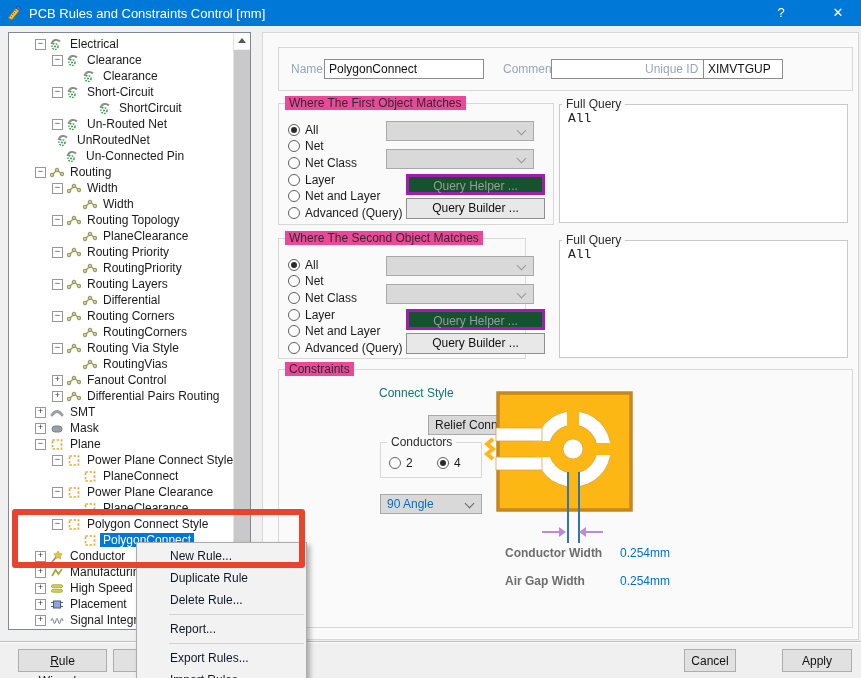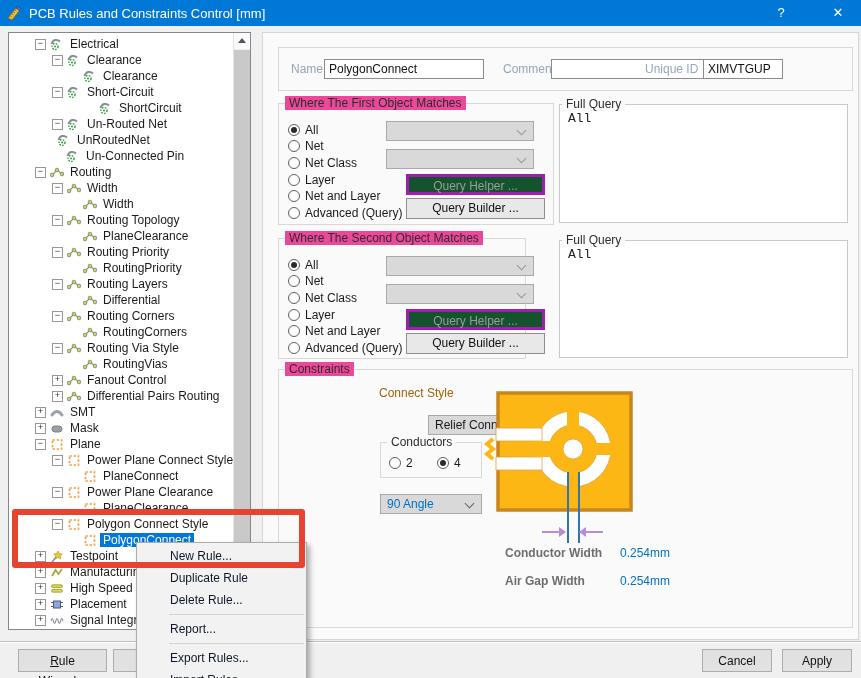--- a/index.html
+++ b/index.html
@@ -435,21 +435,21 @@
         <span class="tree-label selected">PolygonConnect</span>
       </div>
       <div class="tree-row" style="padding-left: 26px;">
         <span class="expander">+</span>
         <span class="tree-icon">
           <svg width="14" height="13" viewBox="0 0 14 13">
             <path d="M2 12 L7 6" stroke="#8a8d90" stroke-width="1.5"></path>
             <path d="M8 1 l1.4 2.6 2.9.4 -2.1 2 .5 2.9 -2.7-1.4 -2.6 1.4 .5-2.9 -2.1-2 2.9-.4z" fill="#e8c832" stroke="#b08f20" stroke-width=".6"></path>
           </svg>
         </span>
-        <span class="tree-label">Testpoint</span>
+        <span class="tree-label">Conductor</span>
       </div>
       <div class="tree-row" style="padding-left: 26px;">
         <span class="expander">+</span>
         <span class="tree-icon">
           <svg width="14" height="13" viewBox="0 0 14 13">
             <path d="M2 10 L5.5 4 L8.5 8 L12 3" stroke="#a8a83c" stroke-width="1.8" fill="none"></path>
           </svg>
         </span>
         <span class="tree-label">Manufacturing</span>
       </div>
@@ -575,21 +575,21 @@
   </div>
 
   <div class="fq-box" style="left:296px;top:207px;width:289px;height:118px;">
     <span class="legend">Full Query</span>
     <span class="fq-value">All</span>
   </div>
 
   <div class="grp" style="left:15px;top:336px;width:575px;height:259px;">
     <span class="legend">Constraints</span>
 
-    <span class="cons-label" style="left:100px;top:16px;color:#a16207;font-weight:normal;">Connect Style</span>
+    <span class="cons-label" style="left:100px;top:16px;color:#0f766e;font-weight:normal;">Connect Style</span>
     <div class="combo" style="left:101px;top:45px;width:102px;margin-left:48px;">
       <span>Relief Connect</span>
     </div>
 
     <div class="grp" style="left:101px;top:72px;width:102px;height:36px;">
       <span class="legend" style="background:#FAFAFA;">Conductors</span>
       <div id="conductor-options">
           <label class="radio-row" style="left: 8px; top: 12px;">
             <span class="radio"></span>
             <span>2</span>
@@ -629,21 +629,21 @@
     <span class="blue-val" style="left:341px;top:176px;">0.254mm</span>
     <span class="cons-label" style="left:226px;top:204px;">Air Gap Width</span>
     <span class="blue-val" style="left:341px;top:204px;">0.254mm</span>
   </div>
 </div>
 
 <div class="footer-divider"></div>
 <button class="btn" id="rule-wizard-btn" style="left:18px;width:89px;"><u>R</u>ule Wizard...</button>
 <button class="btn" style="left:113px;width:88px;"></button>
 <button class="btn default" style="left:617px;width:52px;margin-top:32px;">OK</button>
-<button class="btn" style="left:702px;width:70px;">Cancel</button>
+<button class="btn" style="left:684px;width:52px;">Cancel</button>
 <button class="btn" style="left:782px;width:70px;">Apply</button>
 
 <div class="context-menu" id="context-menu">
     <div class="menu-item">New Rule...</div>
     <div class="menu-item">Duplicate Rule</div>
     <div class="menu-item">Delete Rule...</div>
     <div class="menu-sep"></div>
     <div class="menu-item">Report...</div>
     <div class="menu-sep"></div>
     <div class="menu-item">Export Rules...</div>

